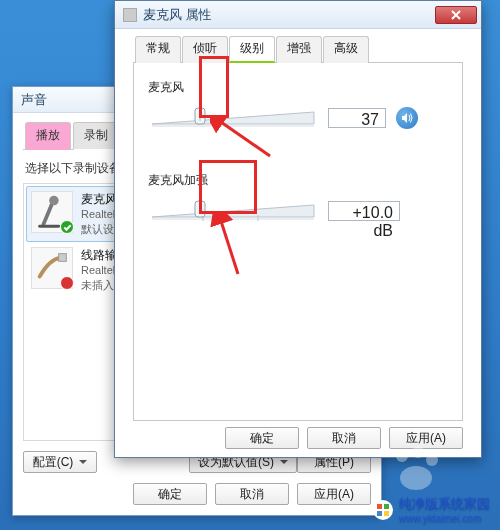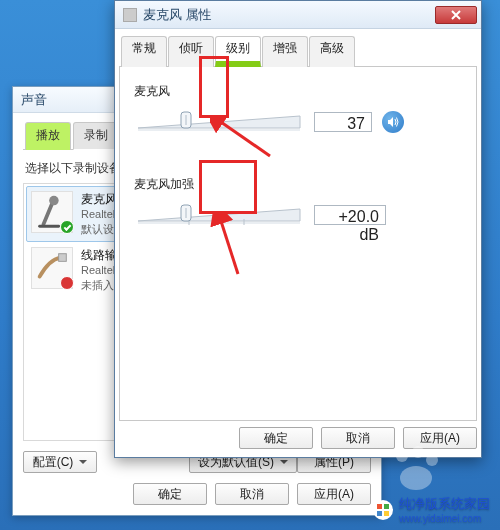--- a/index.html
+++ b/index.html
@@ -34,21 +34,21 @@
     height: calc(100% - 26px);
     display: flex; flex-direction: column;
   }
   .tabs-back {
     display: flex; gap: 2px; border-bottom: 1px solid #c8c8c8;
     padding-left: 2px;
   }
   .tab-b {
     padding: 4px 10px 5px;
     border: 1px solid #c8c8c8; border-bottom: none;
-    background: #bef264;
+    background: #f9a8d4;
     border-radius: 3px 3px 0 0;
     color: #333;
     cursor: pointer;
     position: relative; top: 1px;
   }
   .tab-b.active { background: #e5e5e5; border-bottom: 1px solid #fff; }
   .instr {
     margin: 10px 2px 6px; color: #333;
     white-space: nowrap; overflow: hidden;
   }
@@ -135,38 +135,38 @@
   }
   .close-btn {
     width: 42px; height: 18px;
     background: linear-gradient(#e07a7a,#c73a3a);
     border: 1px solid #9a2a2a; border-radius: 2px;
     display: flex; align-items: center; justify-content: center;
     cursor: pointer;
   }
   .close-btn svg { width: 10px; height: 10px; }
   .mic-body {
-    padding: 6px 4px 8px;
+    padding: 6px 18px 8px;
     height: calc(100% - 28px);
     display: flex; flex-direction: column;
   }
   .tabs-front {
     display: flex; gap: 1px; border-bottom: 1px solid #c8c8c8;
     padding-left: 2px;
   }
   .tab-f {
     padding: 3px 10px 4px;
     border: 1px solid #c8c8c8; border-bottom: none;
     background: #f2f2f2;
     border-radius: 3px 3px 0 0;
     cursor: pointer;
     position: relative; top: 1px;
     font-size: 12px;
   }
-  .tab-f.active { background: #fff; border-bottom: 6px solid #84cc16; }
+  .tab-f.active { background: #fff; border-bottom: 2px solid #84cc16; }
   .panel {
     flex: 1;
     border: 1px solid #c8c8c8; border-top: none;
     padding: 16px 14px;
   }
   .group {
     margin-bottom: 40px;
   }
   .group-label { color: #222; margin-bottom: 8px; }
   .slider-row {
@@ -339,21 +339,21 @@
             <line x1="4" y1="22" x2="166" y2="22" stroke="#d5dde5"></line>
             <g>
                 <line x1="55" y1="18" x2="55" y2="24" stroke="#b8c2cc"></line>
                 <line x1="110" y1="18" x2="110" y2="24" stroke="#b8c2cc"></line>
               </g>
             <g transform="translate(52,0)">
               <rect x="-5" y="4" width="10" height="16" rx="3" fill="#f3f6f9" stroke="#8fa2b4"></rect>
               <line x1="0" y1="7" x2="0" y2="17" stroke="#b0bcc8"></line>
             </g>
           </svg>
-          <div class="val-box" style="width:72px">+20.0 dB</div>
+          <div class="val-box" style="width:72px">+10.0 dB</div>
         </div>
       </div>
 
     </div>
     <div class="dlg-btn-row">
       <div class="btn">确定</div>
       <div class="btn">取消</div>
       <div class="btn">应用(A)</div>
     </div>
   </div>

